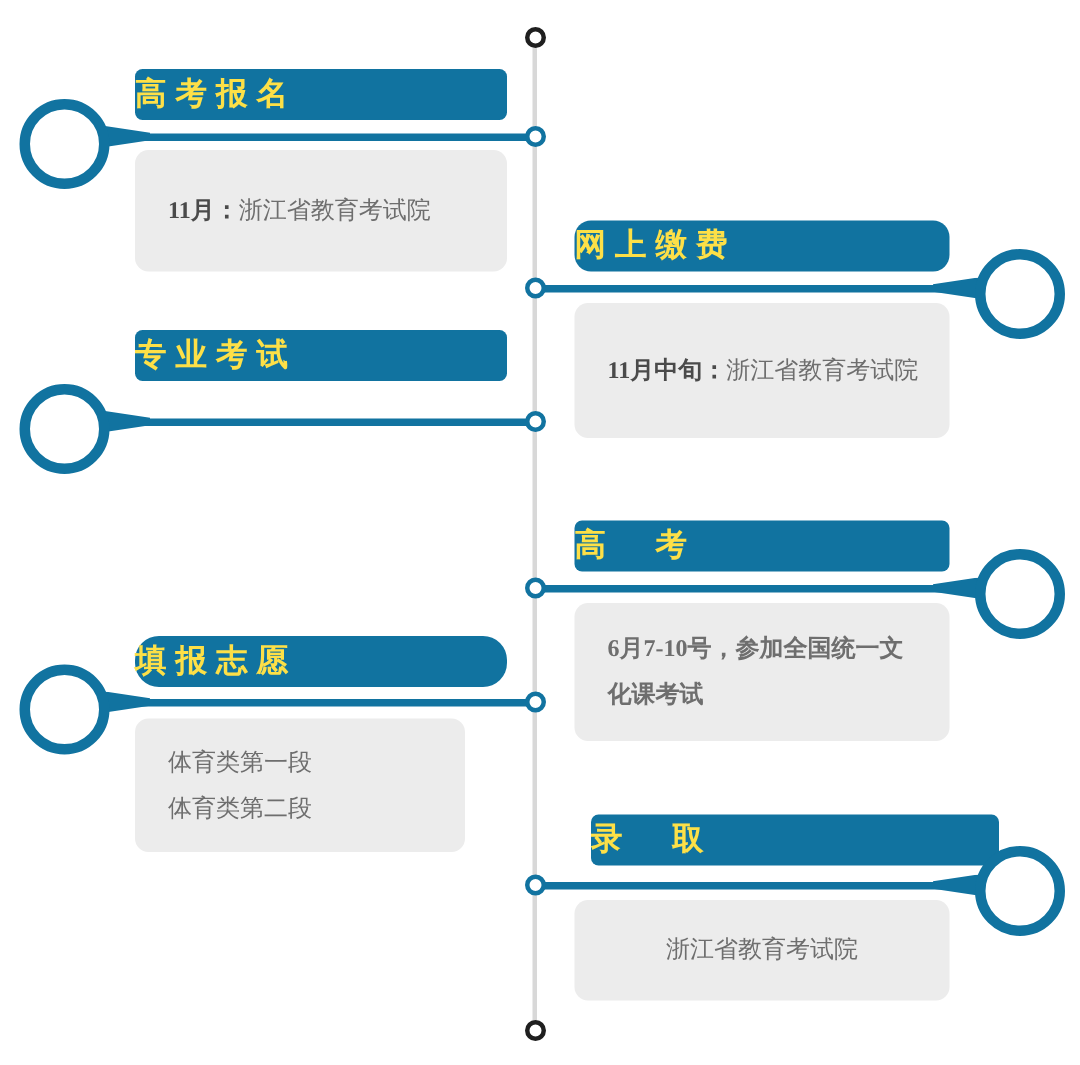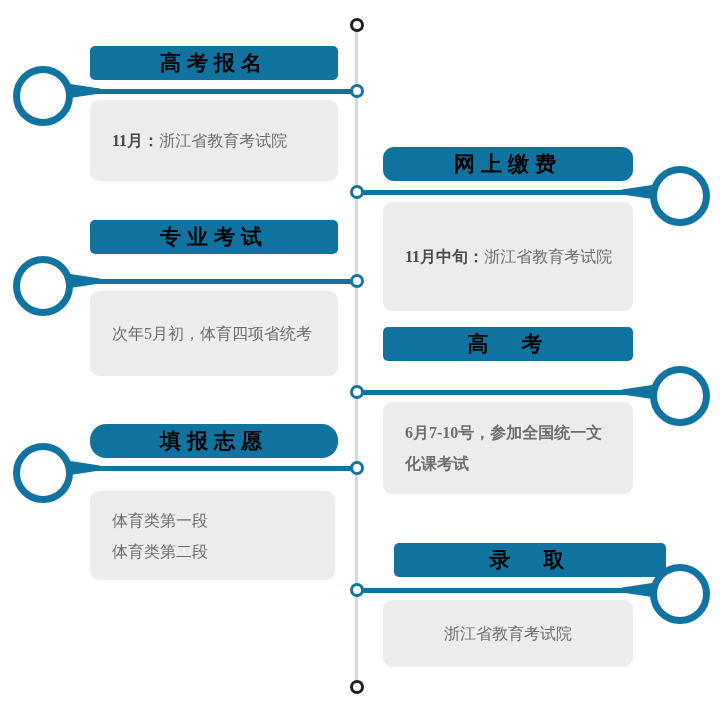--- a/index.html
+++ b/index.html
@@ -7,22 +7,22 @@
     position:relative; width:720px; height:710px; background:#ffffff;
     font-family:"Liberation Sans", sans-serif; overflow:hidden;
   }
   .axis { position:absolute; left:355px; top:25px; width:3px; height:662px; background:#D8D8D8; z-index:1; }
   .enddot {
     position:absolute; left:350px; width:8px; height:8px;
     border:3px solid #1F1F1F; border-radius:50%; background:#ffffff; z-index:5;
   }
   .hdr {
     position:absolute; height:34px; background:#1173A0; border-radius:5px;
-    color:#000000; font-size:21px; font-weight:bold; letter-spacing:6px;
-    text-align:center; line-height:34px; z-index:3;
+    color:#fde047; font-size:21px; font-weight:bold; letter-spacing:6px;
+    text-align:left; line-height:34px; z-index:3;
   }
   .cline { position:absolute; height:5px; background:#1173A0; z-index:2; }
   .wedge { position:absolute; width:30px; height:14px; background:#1173A0; z-index:2; }
   .wedge-left  { clip-path:polygon(0 0, 100% 32%, 100% 68%, 0 100%); }
   .wedge-right { clip-path:polygon(0 32%, 100% 0, 100% 100%, 0 68%); }
   .jdot {
     position:absolute; left:350px; width:8px; height:8px;
     border:3px solid #1173A0; border-radius:50%; background:#ffffff; z-index:4;
   }
   .bigc {
@@ -55,51 +55,47 @@
   <div class="box" style="left:90px; top:100px; width:248px; height:81px;">
     <div><span class="b">11月：</span><span>浙江省教育考试院</span></div>
     <div></div>
   </div>
 
   <div class="hdr" style="left:383px; top:147px; width:250px;border-radius:11px;">网上缴费</div>
   <div class="cline" style="left:357px; top:190px; width:273px;"></div>
   <div class="wedge wedge-right" style="left:622px; top:185px;"></div>
   <div class="bigc" style="left:650px; top:166px;"></div>
   <div class="jdot" style="top:185px;"></div>
-  <div class="box" style="left:383px; top:202px; width:250px; height:109px;">
+  <div class="box" style="left:383px; top:202px; width:250px; height:90px;">
     <div><span class="b">11月中旬：</span><span>浙江省教育考试院</span></div>
     <div></div>
   </div>
 
   <div class="hdr" style="left:90px; top:220px; width:248px;">专业考试</div>
   <div class="cline" style="left:72px; top:279px; width:285px;"></div>
   <div class="wedge wedge-left" style="left:70px; top:274px;"></div>
   <div class="bigc" style="left:13px; top:256px;"></div>
   <div class="jdot" style="top:274px;"></div>
-  <div class="box" style="left:90px; top:291px; width:248px; height:85px;">
-    <div><span class="b"></span><span>次年5月初，体育四项省统考</span></div>
-    <div></div>
-  </div>
 
-  <div class="hdr" style="left:383px; top:327px; width:250px;">高　考</div>
+  <div class="hdr" style="left:383px; top:347px; width:250px;">高　考</div>
   <div class="cline" style="left:357px; top:390px; width:273px;"></div>
   <div class="wedge wedge-right" style="left:622px; top:385px;"></div>
   <div class="bigc" style="left:650px; top:366px;"></div>
   <div class="jdot" style="top:385px;"></div>
   <div class="box" style="left:383px; top:402px; width:250px; height:92px;font-weight:bold;">
     <div><span class="b"></span><span>6月7-10号，参加全国统一文化课考试</span></div>
     <div></div>
   </div>
 
   <div class="hdr" style="left:90px; top:424px; width:248px;border-radius:16px;">填报志愿</div>
   <div class="cline" style="left:72px; top:466px; width:285px;"></div>
   <div class="wedge wedge-left" style="left:70px; top:461px;"></div>
   <div class="bigc" style="left:13px; top:443px;"></div>
   <div class="jdot" style="top:461px;"></div>
-  <div class="box" style="left:90px; top:491px; width:245px; height:89px;">
+  <div class="box" style="left:90px; top:479px; width:220px; height:89px;">
     <div><span class="b"></span><span>体育类第一段</span></div>
     <div>体育类第二段</div>
   </div>
 
   <div class="hdr" style="left:394px; top:543px; width:272px;">录　取</div>
   <div class="cline" style="left:357px; top:588px; width:273px;"></div>
   <div class="wedge wedge-right" style="left:622px; top:583px;"></div>
   <div class="bigc" style="left:650px; top:564px;"></div>
   <div class="jdot" style="top:583px;"></div>
   <div class="box center" style="left:383px; top:600px; width:250px; height:67px;">

